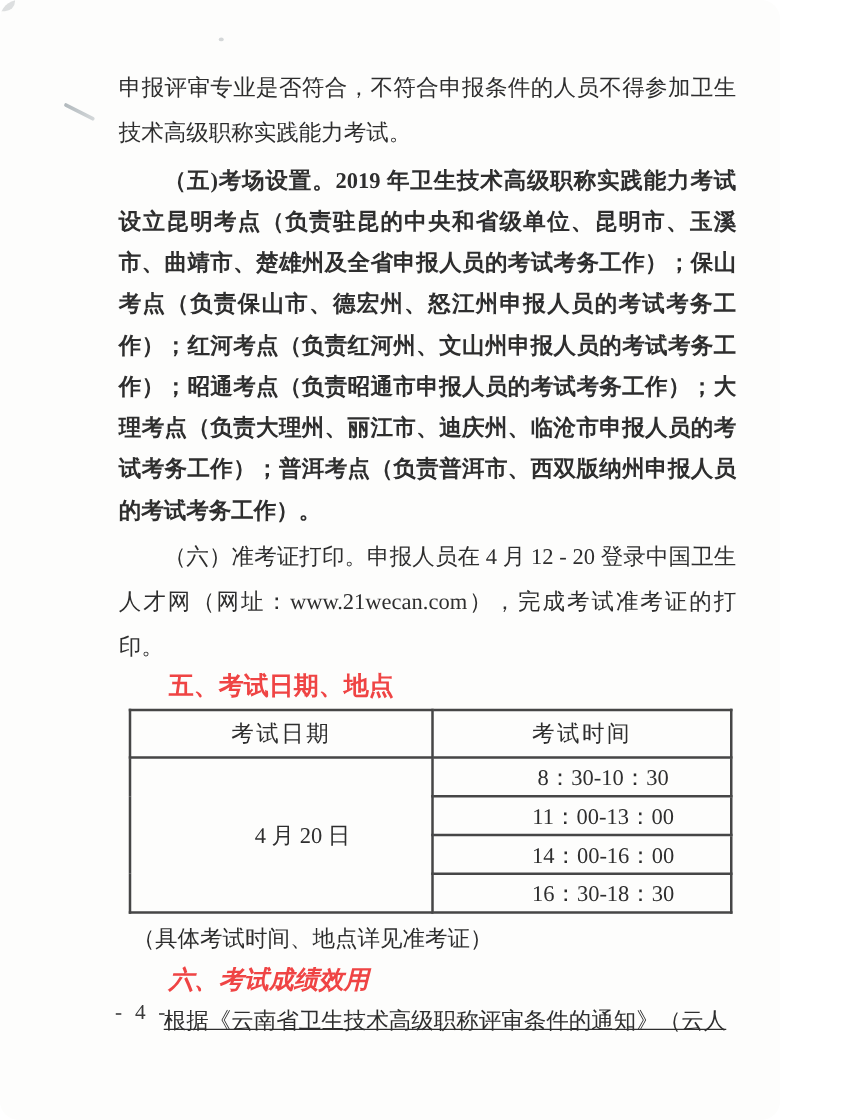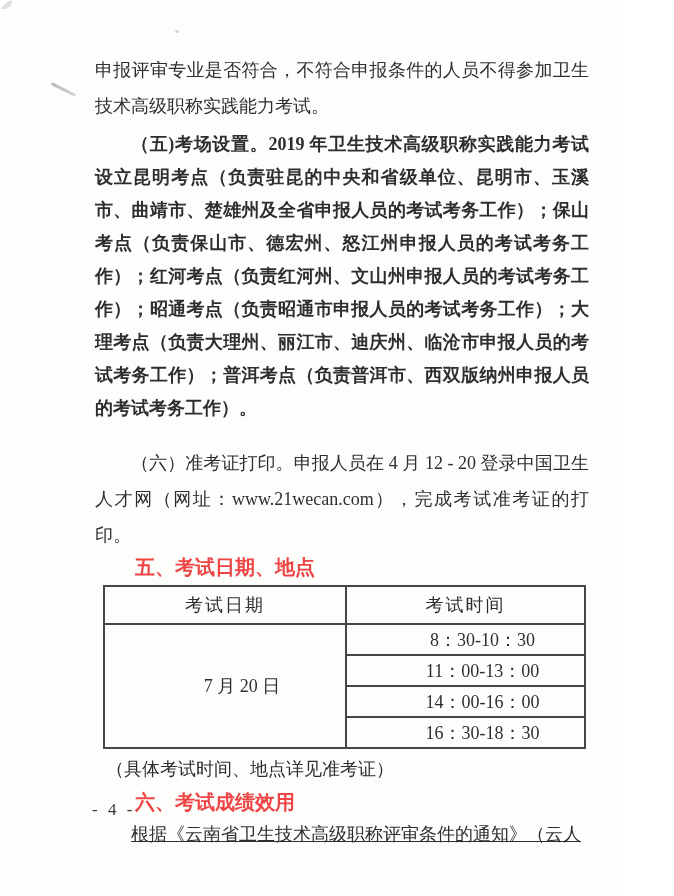--- a/index.html
+++ b/index.html
@@ -51,31 +51,31 @@
   .body-para {
     margin: 0;
     font-size: 18px;
     text-align: justify;
     text-justify: inter-ideograph;
   }
   .indent { text-indent: 2em; }
   .lh36 { line-height: 36px; }
   .lh33 { line-height: 33px; font-weight: bold; }
   .p2 { margin-top: 4px; }
-  .p3 { margin-top: 20px; line-height: 36px; }
+  .p3 { margin-top: 2px; line-height: 36px; }
   .sec-heading {
     margin: 2px 0 0 0;
     text-indent: 2em;
     font-family: "Liberation Sans", "DejaVu Sans", sans-serif;
     font-size: 20px;
     font-weight: bold;
     color: #ef4444;
     line-height: 24px;
   }
-  .sec-heading.h6 { margin-top: 9px; line-height: 22px; }
+  .sec-heading.h6 { margin-top: 9px; line-height: 22px; font-style: italic; }
   .exam-table {
     border-collapse: collapse;
     margin: 6px 0 0 8px;
     width: 483px;
     table-layout: fixed;
   }
   .exam-table th, .exam-table td {
     border: 2px solid #464646;
     text-align: center;
     vertical-align: middle;
@@ -127,21 +127,21 @@
 
     <table class="exam-table">
       <thead>
         <tr>
           <th class="col-date">考试日期</th>
           <th>考试时间</th>
         </tr>
       </thead>
       <tbody>
         <tr>
-          <td class="col-date" rowspan="4">7 月 20 日</td>
+          <td class="col-date" rowspan="4">4 月 20 日</td>
           <td>8：30-10：30</td>
         </tr>
         <tr>
           <td>11：00-13：00</td>
         </tr>
         <tr>
           <td>14：00-16：00</td>
         </tr>
         <tr>
           <td>16：30-18：30</td>

